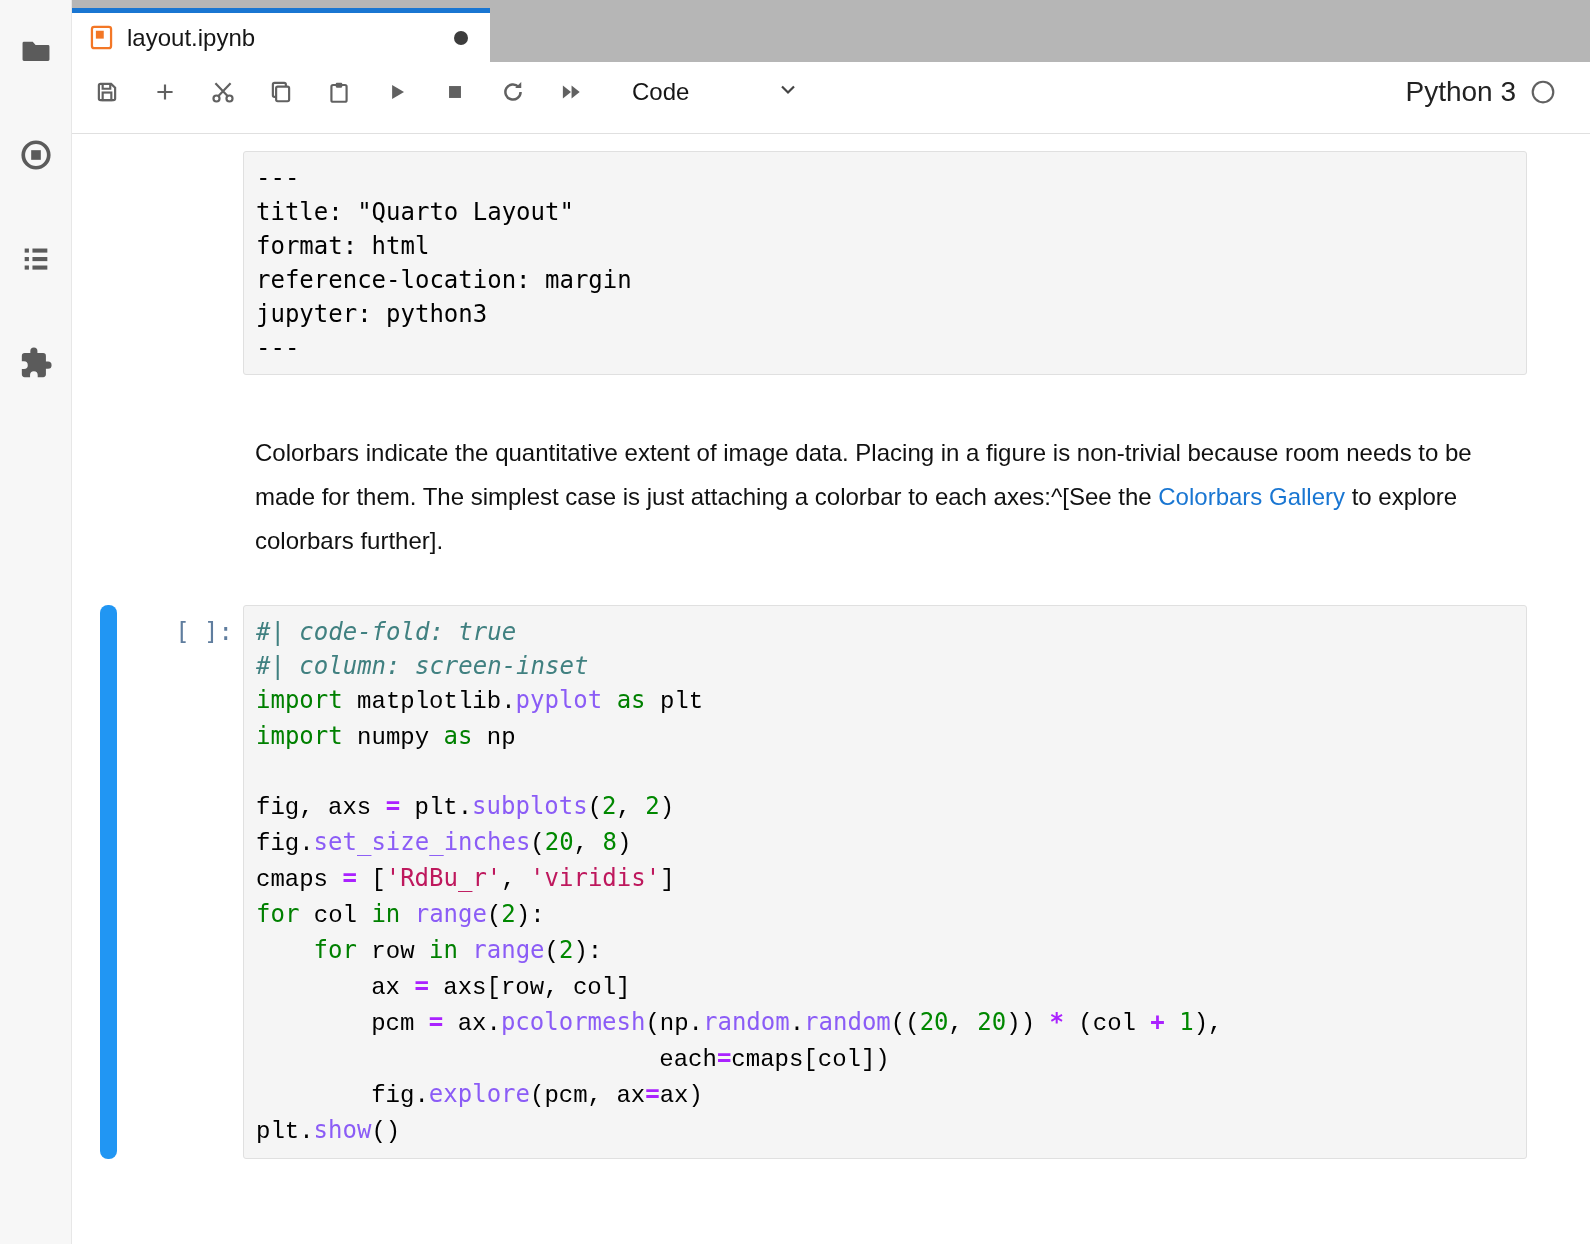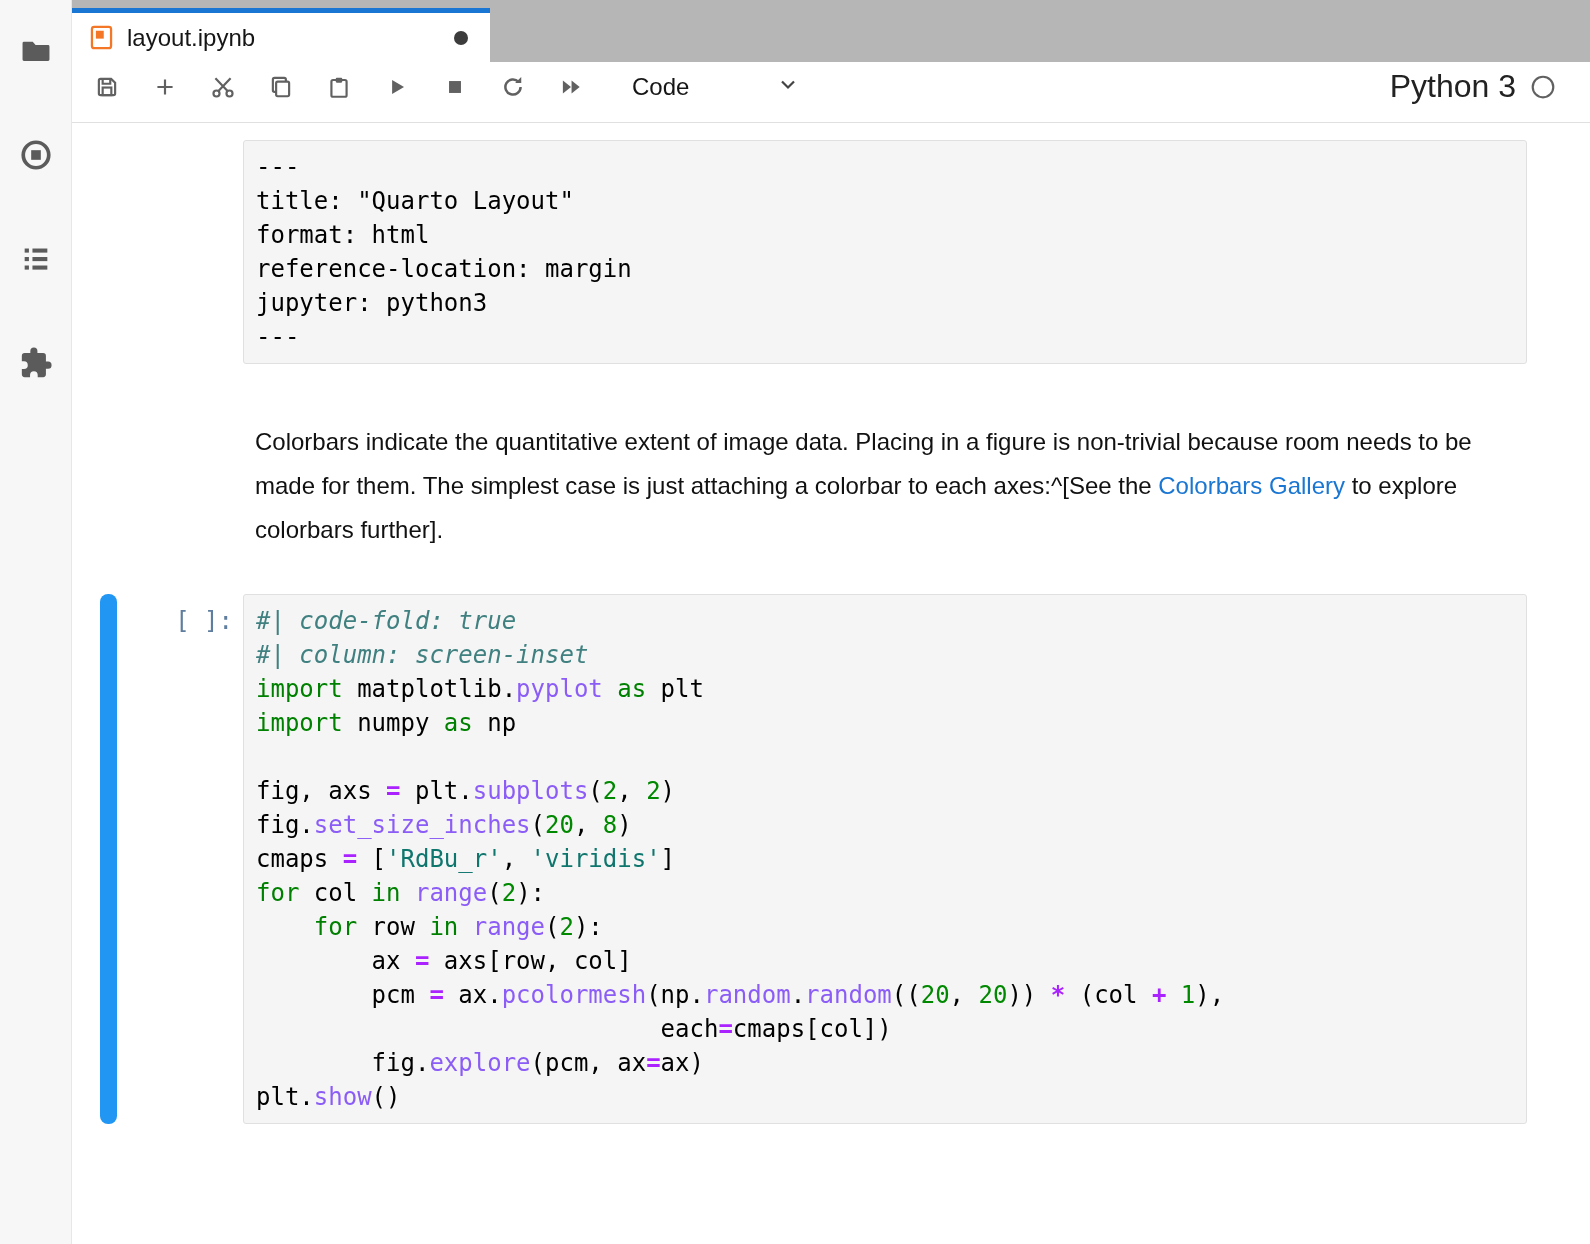--- a/index.html
+++ b/index.html
@@ -30,35 +30,35 @@
     border-top:5px solid #1976d2;
     display:flex; align-items:center; padding:0 18px 0 16px; cursor:pointer;
   }
   .tab-icon { width:27px; height:27px; margin-right:12px; flex:none; }
   .tab-icon svg { width:100%; height:100%; display:block; }
   .tab-title { font-size:24px; color:#161616; flex:1; white-space:nowrap; overflow:hidden; }
   .dirty-dot { width:14px; height:14px; border-radius:50%; background:#3c3c3c; margin-right:4px; flex:none; }
 
   
   .toolbar {
-    height:61px; flex:none; background:#ffffff; border-bottom:1px solid #e0e0e0;
+    height:72px; flex:none; background:#ffffff; border-bottom:1px solid #e0e0e0;
     display:flex; align-items:center; padding:0 34px 11px 12px;justify-content:center;
   }
   .tbtn {
     width:46px; height:46px; margin-right:12px; border-radius:4px;
     display:flex; align-items:center; justify-content:center; cursor:pointer; flex:none;
   }
   .tbtn svg { width:26px; height:26px; display:block; }
   .celltype {
     margin-left:26px; width:168px; display:flex; align-items:center;
     justify-content:space-between; font-size:24px; color:#161616; cursor:pointer;
   }
   .celltype svg { width:24px; height:24px; }
   .kernel { margin-left:auto; display:flex; align-items:center; }
-  .kernel-name { font-size:32px; color:#222222; cursor:pointer; }
+  .kernel-name { font-size:28px; color:#222222; cursor:pointer; }
   .kernel-status { width:26px; height:26px; margin-left:14px; }
   .kernel-status svg { width:100%; height:100%; display:block; }
 
   
   .notebook { flex:1; background:#ffffff; padding-top:17px; overflow:hidden; }
   .cell { display:flex; align-items:stretch; }
   .collapser { width:17px; margin-left:28px; border-radius:8px; background:transparent; flex:none; cursor:pointer; }
   .collapser.active { background:#2196f3; }
   .prompt-col {
     width:126px; flex:none; text-align:right; padding:10px 10px 0 0;
@@ -79,22 +79,22 @@
   .md-body p { font-size:24px; line-height:44px; color:#111111; margin:26px 0 0 0; max-width:1250px; }
   .md-link { color:#1976d2; text-decoration:none; cursor:pointer; }
   .code-cell { margin-top:42px; }
 
   
   .tok-c { color:#408080; font-style:italic; }
   .tok-k { color:#008000; font-weight:normal; }
   .tok-f { color:#8b5cf6; }
   .tok-o { color:#aa22ff; font-weight:bold; }
   .tok-n { color:#008800; }
-  .tok-s { color:#0f766e;text-align:center; }
-  .tok-t { color:#000000; }
+  .tok-s { color:#be185d;text-align:center; }
+  .tok-t { color:#000000;font-family:Liberation Mono, monospace; }
 </style>
 </head>
 <body>
 
 <div class="app">
 
   <div class="activity-bar">
     <div class="activity-btn">
       <span>
         <svg viewBox="0 0 24 24">

